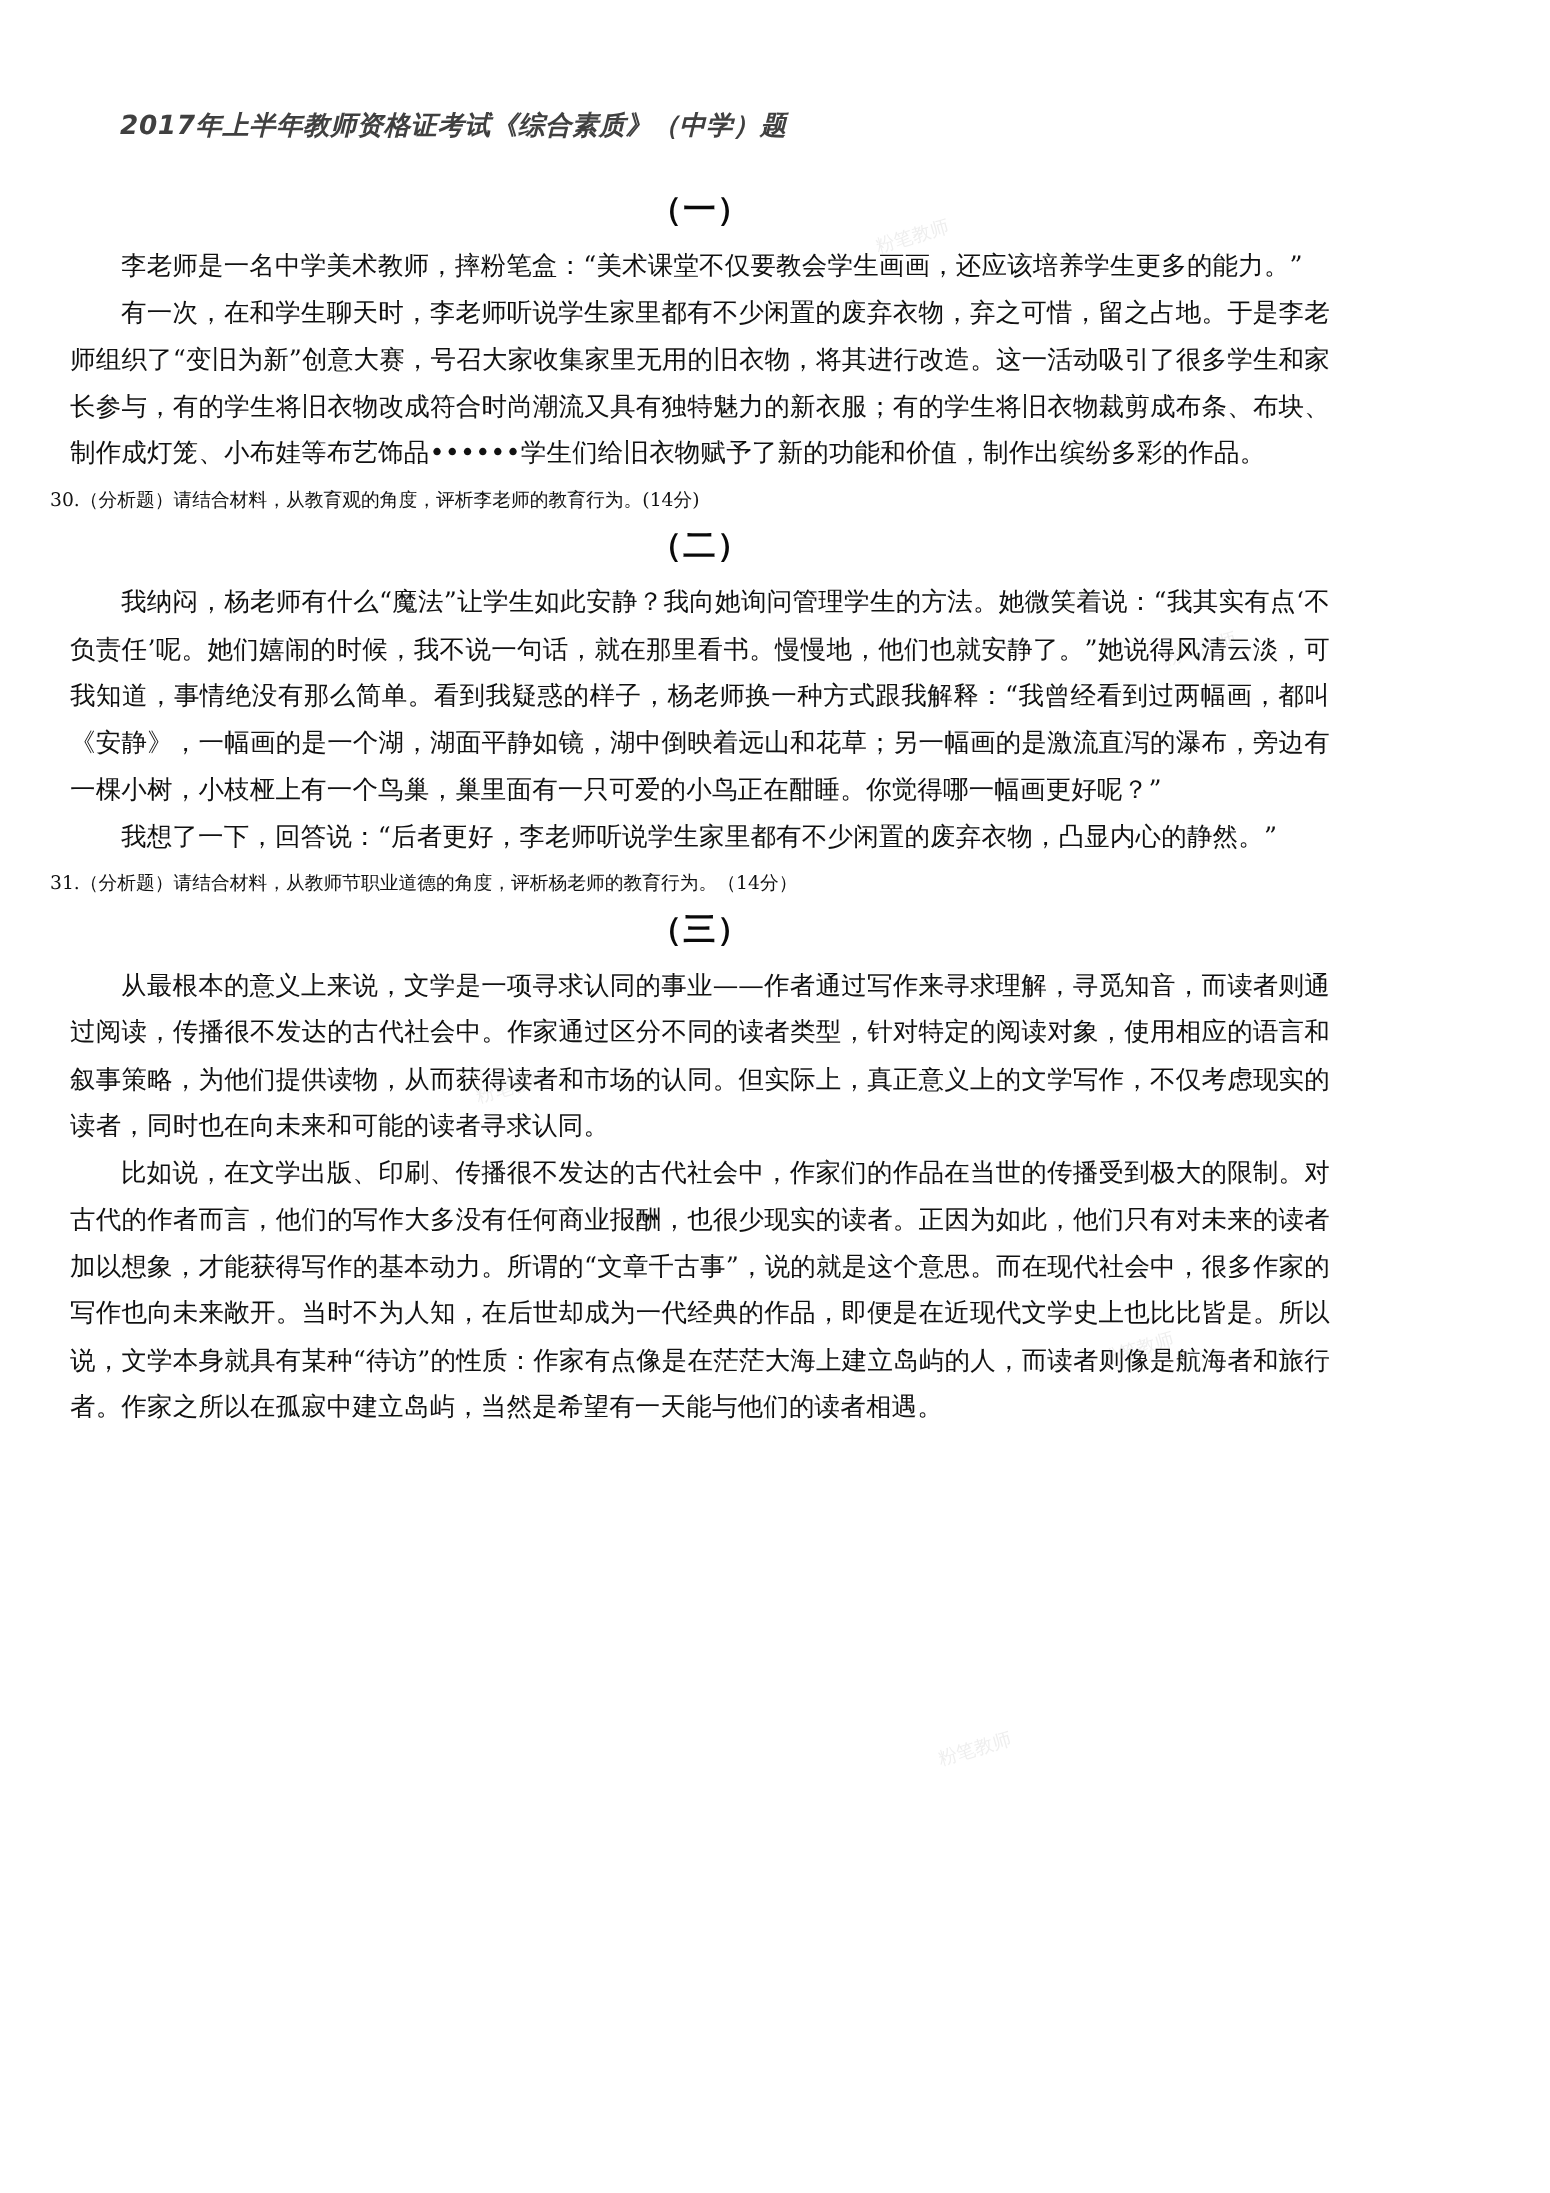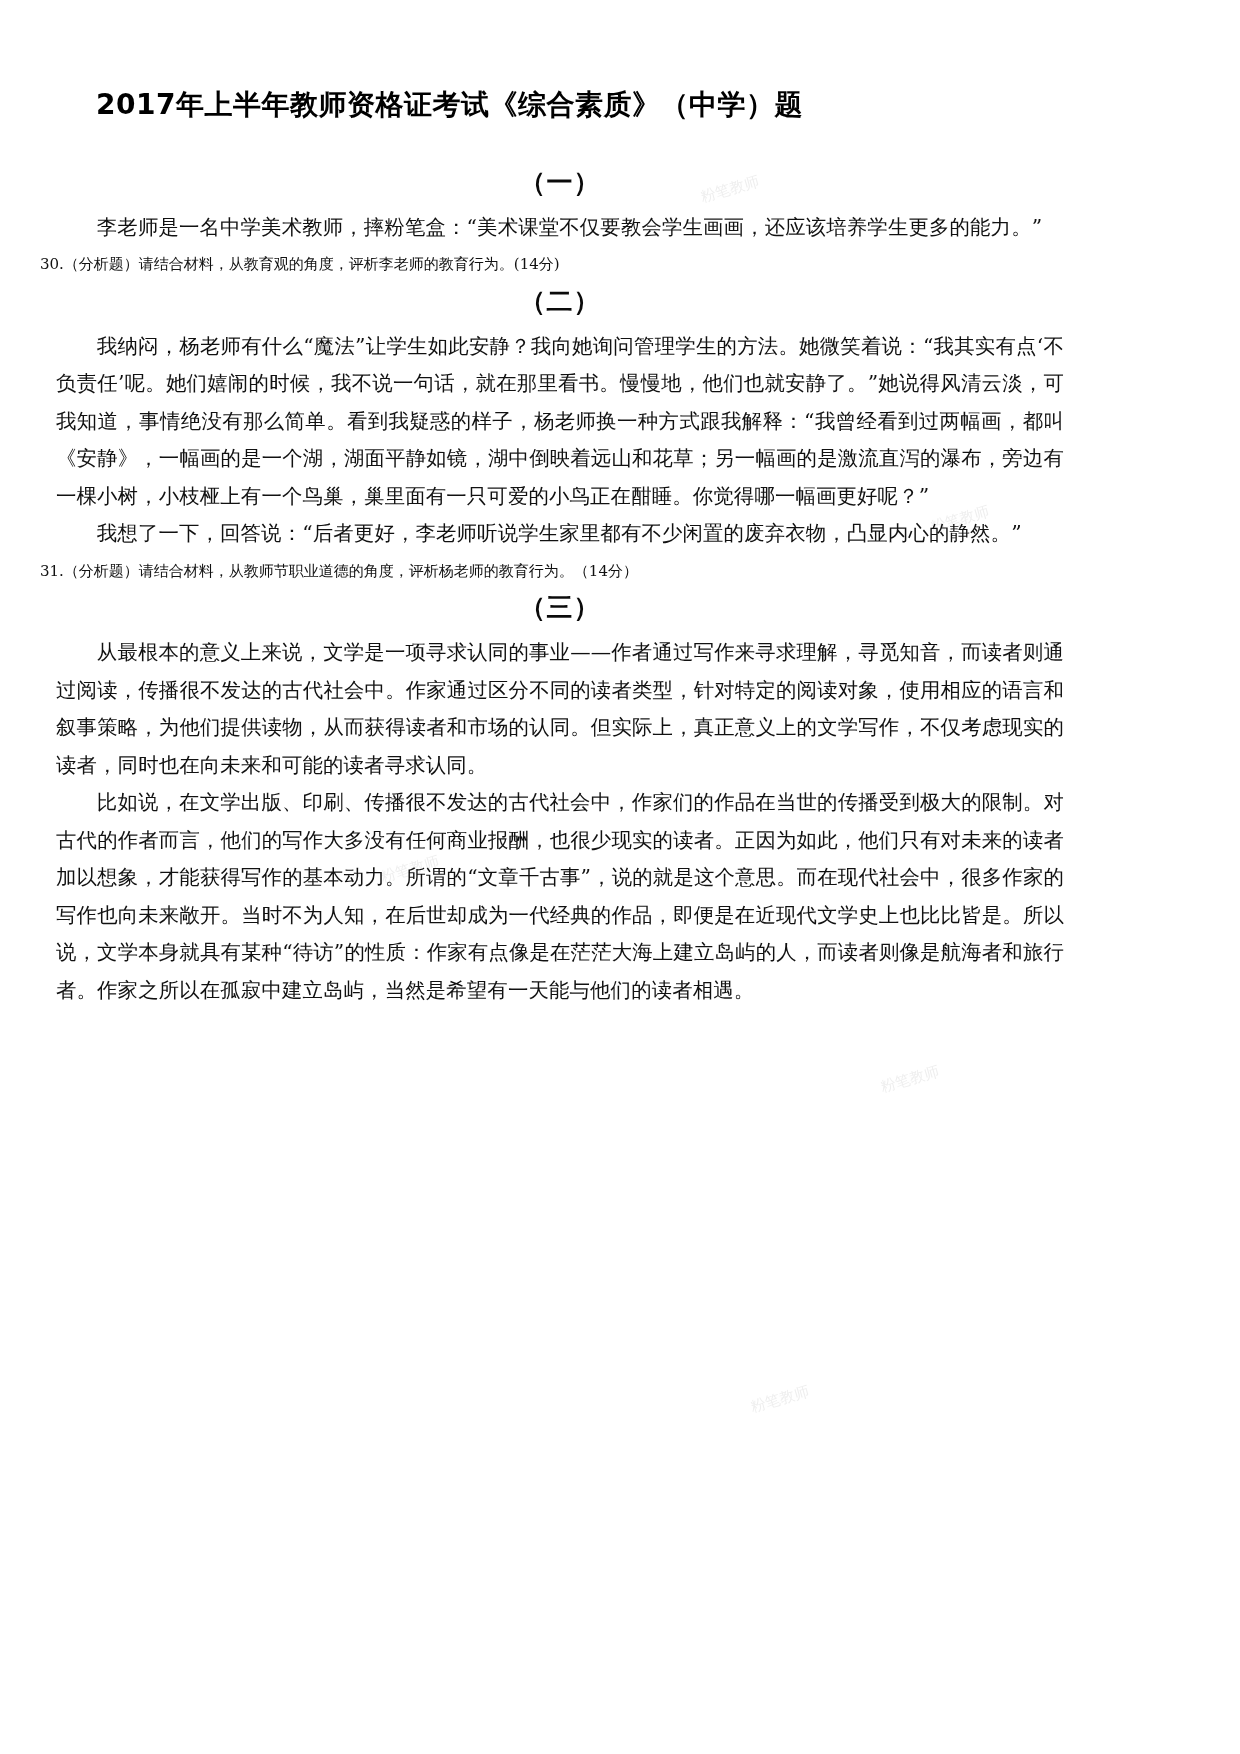--- a/index.html
+++ b/index.html
@@ -16,28 +16,29 @@
     box-sizing: border-box;
     overflow: hidden;
   }
   .content {
     position: absolute;
     left: 56px;
     top: 0;
     width: 1008px;
   }
   .doc-title {
-    color: #000000;
+    color: #404040;
     font-family: "DejaVu Sans", "Liberation Sans", sans-serif;
-    font-size: 28px;
+    font-size: 21px;
     font-weight: bold;
     letter-spacing: 0.5px;
     margin-top: 86px;
     margin-left: 40px;
     white-space: nowrap;
+    font-style: italic;
   }
   .section-head {
     text-align: center;
     font-family: "DejaVu Serif", "Liberation Serif", serif;
     font-size: 26px;
     font-weight: bold;
     color: #0a0a0a;
     letter-spacing: 1px;
   }
   .body-block {
@@ -101,20 +102,21 @@
 
     <h1 class="doc-title">2017年上半年教师资格证考试《综合素质》（中学）题</h1>
 
     <div class="gap-l"></div>
 
     <div>
       <div class="section-head">（一）</div>
       <div class="gap-s"></div>
       <div class="body-block">
         <p>李老师是一名中学美术教师，摔粉笔盒：“美术课堂不仅要教会学生画画，还应该培养学生更多的能力。”</p>
+        <p>有一次，在和学生聊天时，李老师听说学生家里都有不少闲置的废弃衣物，弃之可惜，留之占地。于是李老师组织了“变旧为新”创意大赛，号召大家收集家里无用的旧衣物，将其进行改造。这一活动吸引了很多学生和家长参与，有的学生将旧衣物改成符合时尚潮流又具有独特魅力的新衣服；有的学生将旧衣物裁剪成布条、布块、制作成灯笼、小布娃等布艺饰品••••••学生们给旧衣物赋予了新的功能和价值，制作出缤纷多彩的作品。</p>
       </div>
       <div class="question-line">30.（分析题）请结合材料，从教育观的角度，评析李老师的教育行为。(14分)</div>
     </div>
 
     <div>
       <div class="section-head">（二）</div>
       <div class="gap-s"></div>
       <div class="body-block">
         <p>我纳闷，杨老师有什么“魔法”让学生如此安静？我向她询问管理学生的方法。她微笑着说：“我其实有点‘不负责任’呢。她们嬉闹的时候，我不说一句话，就在那里看书。慢慢地，他们也就安静了。”她说得风清云淡，可我知道，事情绝没有那么简单。看到我疑惑的样子，杨老师换一种方式跟我解释：“我曾经看到过两幅画，都叫《安静》，一幅画的是一个湖，湖面平静如镜，湖中倒映着远山和花草；另一幅画的是激流直泻的瀑布，旁边有一棵小树，小枝桠上有一个鸟巢，巢里面有一只可爱的小鸟正在酣睡。你觉得哪一幅画更好呢？”</p>
         <p>我想了一下，回答说：“后者更好，李老师听说学生家里都有不少闲置的废弃衣物，凸显内心的静然。”</p>

